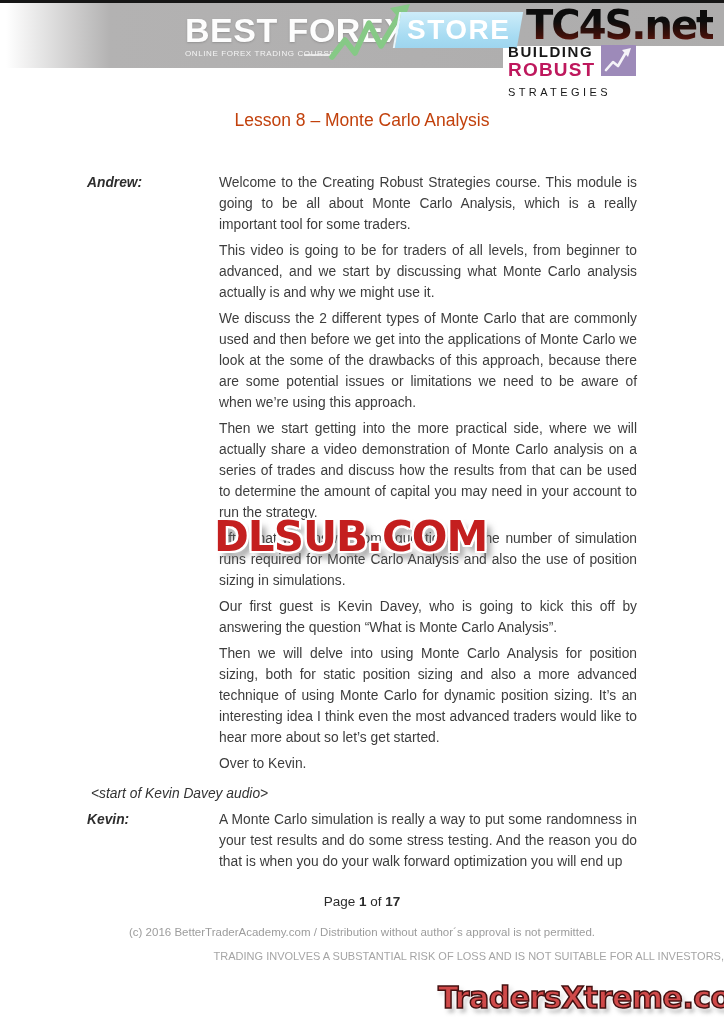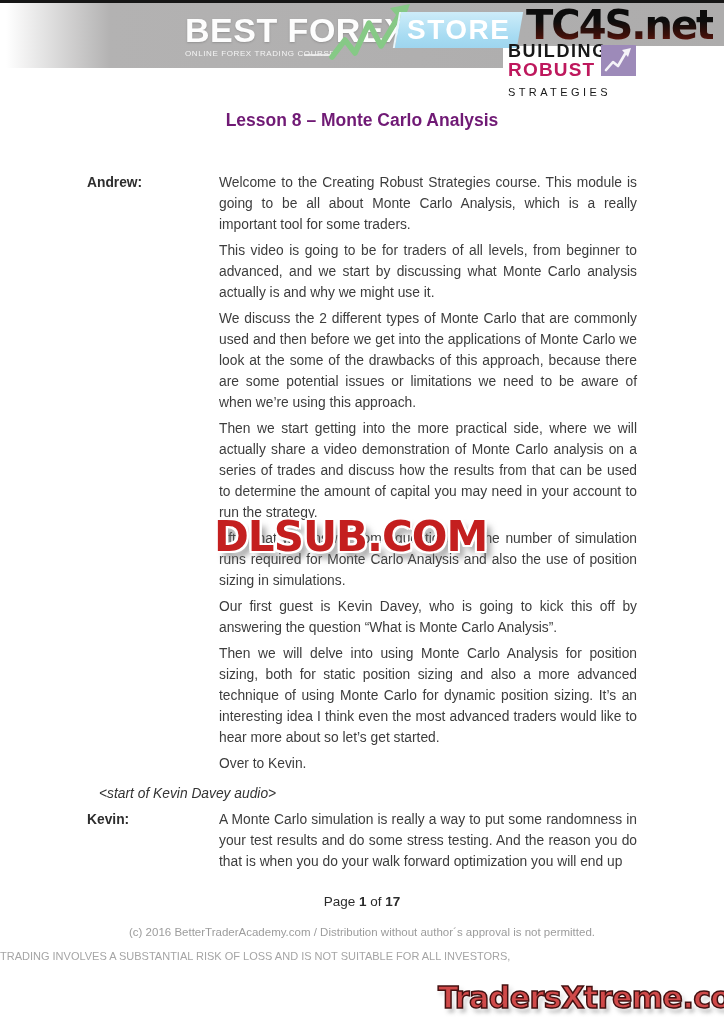--- a/index.html
+++ b/index.html
@@ -58,51 +58,51 @@
     white-space: nowrap;
     color: #1a0f0d;
     background: linear-gradient(180deg, #0d0d0d 42%, #3c100a 72%, #8c2014 100%);
     -webkit-background-clip: text; background-clip: text;
   }
   @supports ((-webkit-background-clip: text) or (background-clip: text)) {
     .tc4s { color: transparent; }
   }
   .brand { position: absolute; left: 508px; top: 44px; width: 216px; }
   .brand-building {
-    font-size: 18px; font-weight: bold; color: #181818;
+    font-size: 15px; font-weight: bold; color: #181818;
     letter-spacing: 1.6px; line-height: 15px;
   }
   .brand-robust {
     font-size: 19px; font-weight: bold; color: #be185d;
     letter-spacing: 1.2px; line-height: 19px; margin-top: 1px;
   }
   .brand-strategies {
     font-size: 11px; color: #181818;
     letter-spacing: 3.4px; line-height: 12px; margin-top: 7px;
   }
   .brand-icon {
     position: absolute; left: 93px; top: 1px; width: 35px; height: 31px;
     background: #9d8ab9;
   }
 
   
   .doc-title {
     position: absolute; left: 87px; top: 110px; width: 550px;
     text-align: center;
-    font-size: 17.5px; font-weight: bold; color: #701a75;
+    font-size: 17.5px; font-weight: normal; color: #c2410c;
   }
   .transcript {
     position: absolute; left: 87px; top: 172px; width: 550px;
     font-size: 13.8px; line-height: 21px; color: #3d3d3d;
   }
   .t-row { display: flex; }
-  .t-speaker { width: 132px; flex-shrink: 0; font-weight: bold; color: #2e2e2e; }
+  .t-speaker { width: 132px; flex-shrink: 0; font-weight: bold; color: #2e2e2e; font-style: italic; }
   .t-speech { width: 418px; text-align: justify; }
   .t-speech p { margin: 0 0 5px 0; }
-  .t-note { font-style: italic; margin: 4px 0 5px 12px; color: #333333; }
+  .t-note { font-style: italic; margin: 4px 0 5px 4px; color: #333333; }
 
   
   .watermark {
     position: absolute; left: 214px; top: 512px;
     font-family: "DejaVu Sans", sans-serif;
     font-size: 42px; font-weight: bold; letter-spacing: -1px;
     color: #c41f1f; white-space: nowrap;
     text-shadow:
       -2px 0 0 #ffffff, 2px 0 0 #ffffff, 0 -2px 0 #ffffff, 0 2px 0 #ffffff,
       -2px -2px 0 #ffffff, 2px 2px 0 #ffffff, -2px 2px 0 #ffffff, 2px -2px 0 #ffffff,
@@ -114,21 +114,21 @@
     position: absolute; top: 894px; left: 0; width: 724px;
     text-align: center; font-size: 13.5px; color: #2b2b2b;
   }
   .page-line b { font-weight: bold; }
   .copyright-line {
     position: absolute; top: 926px; left: 0; width: 724px;
     text-align: center; font-size: 11.5px; color: #9c9c9c;
   }
   .disclaimer {
     position: absolute; top: 949px; left: 0; width: 724px;
-    text-align: left; font-size: 11px; line-height: 14.5px; color: #a5a5a5;
+    text-align: right; font-size: 11px; line-height: 14.5px; color: #a5a5a5;
   }
   .site-overlay {
     position: absolute; left: 438px; top: 980px;
     font-family: "DejaVu Sans", sans-serif;
     font-size: 30px; font-weight: bold; letter-spacing: -0.5px;
     color: #d04a4a; white-space: nowrap;
     -webkit-text-stroke: 1.5px #421010;
     text-shadow: 0 0 4px #ffffff, 0 0 7px #ffffff, 0 0 9px #ffffff,
                  3px 4px 4px rgba(70,70,70,0.5);
   }

